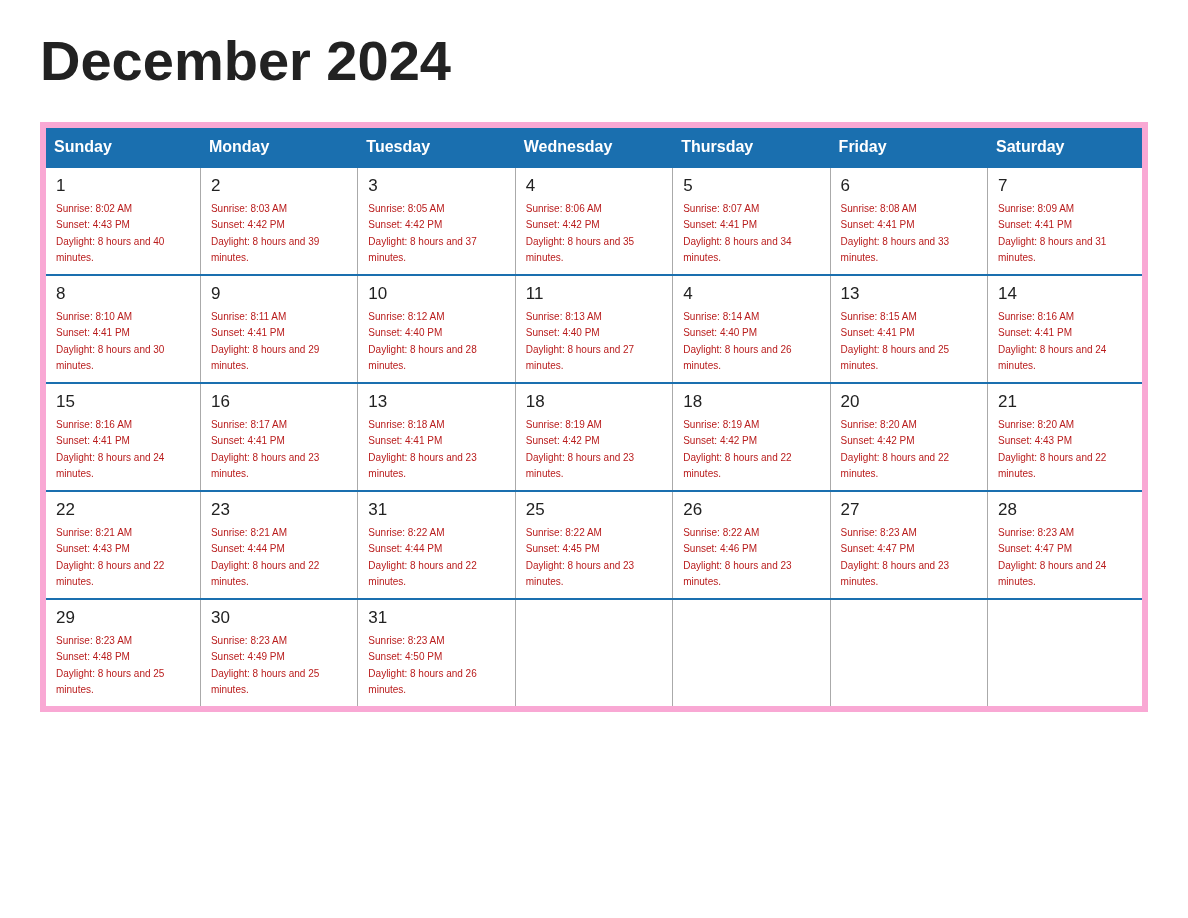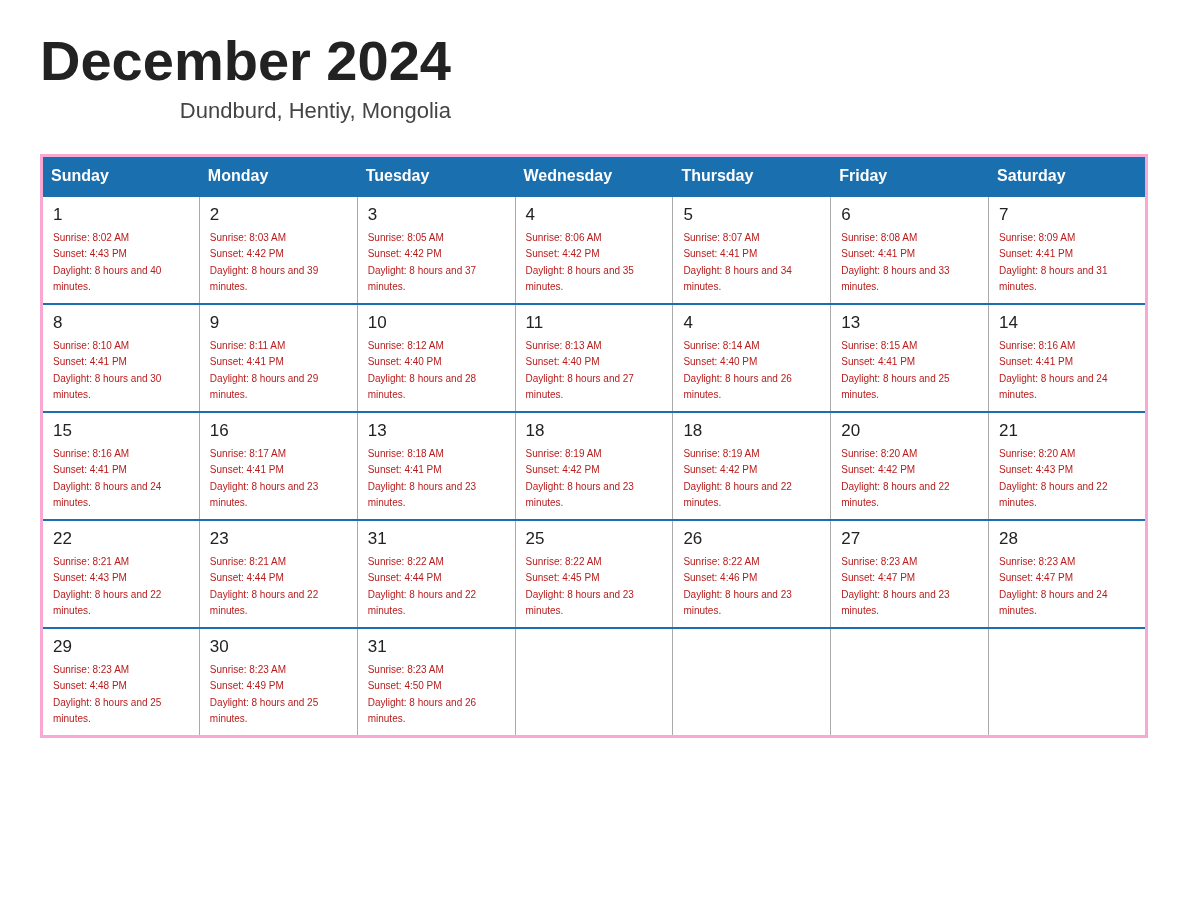--- a/index.html
+++ b/index.html
@@ -65,21 +65,21 @@
       line-height: 1.1;
     }
     .subtitle {
       font-size: 22px;
       color: #444;
       margin-top: 6px;
     }
     .calendar {
       width: 100%;
       border-collapse: collapse;
-      border: 3px solid #f9a8d4;
+      border: 6px solid #f9a8d4;
     }
     .calendar th {
       background: #1a6faf;
       color: white;
       font-size: 16px;
       font-weight: bold;
       padding: 10px 8px;
       text-align: left;
       border: 1px solid #1a6faf;
     }
@@ -113,21 +113,20 @@
     .empty-cell {
       background: #fff;
     }
   </style>
 </head>
 <body>
 
 <div class="header">
   <div class="title-section">
     <div class="main-title">December 2024</div>
-    <div class="subtitle">Dundburd, Hentiy, Mongolia</div>
   </div>
 </div>
 
 <table class="calendar">
   <thead>
     <tr>
 
     <th>Sunday</th>
         <th>Monday</th>
         <th>Tuesday</th>

